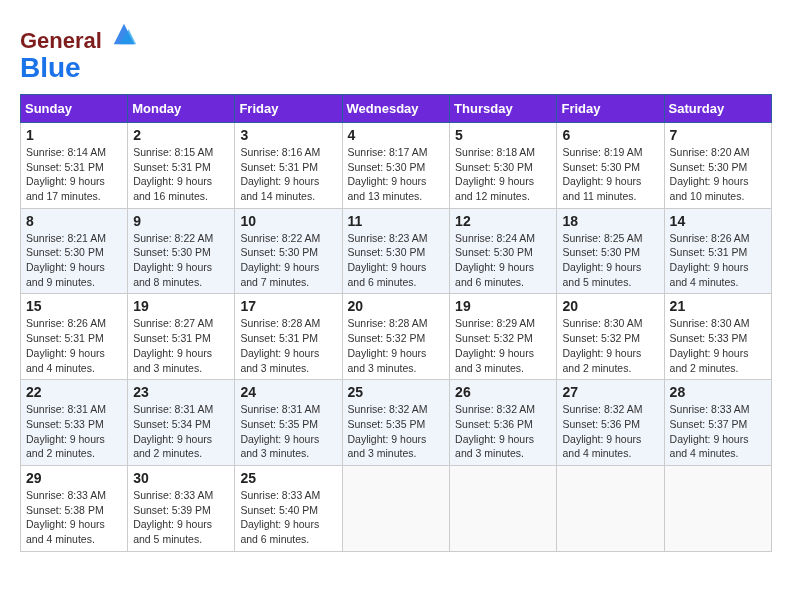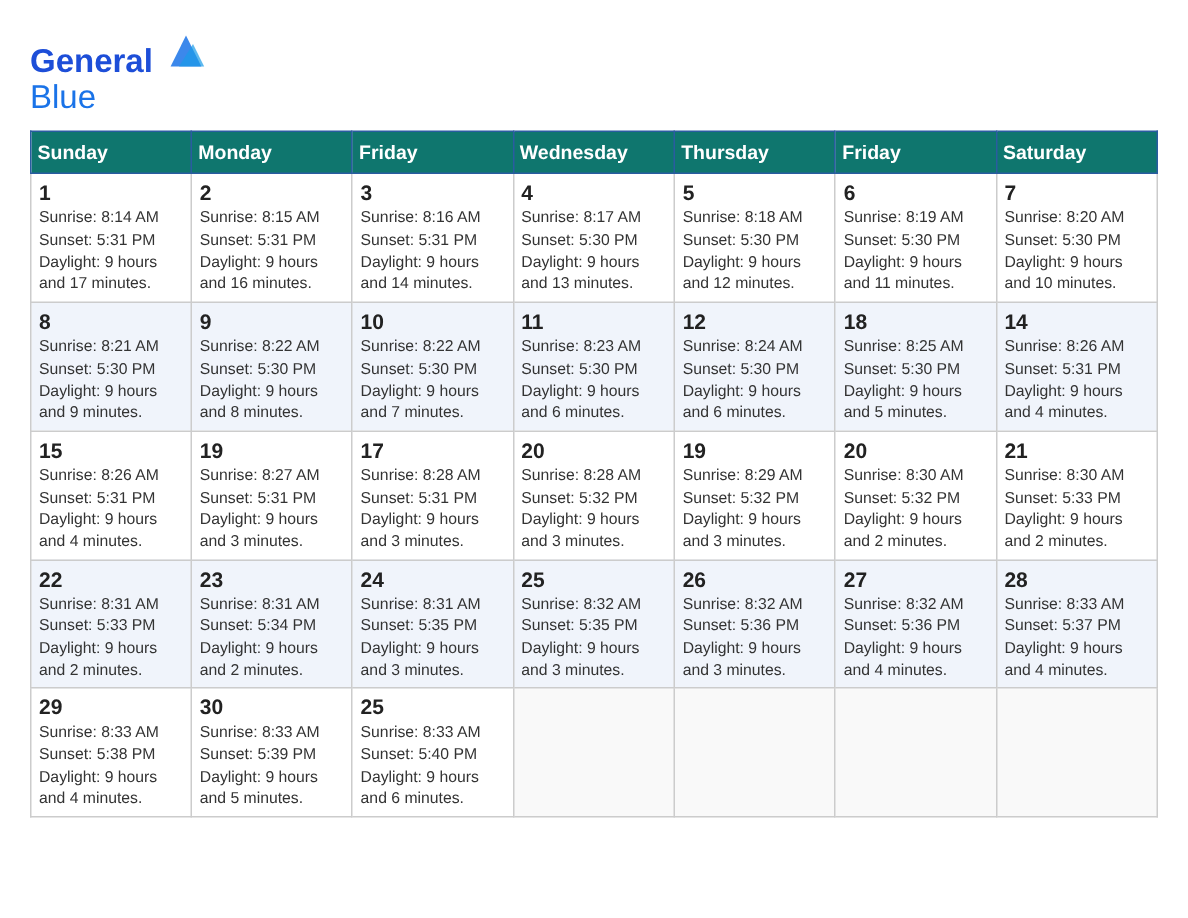--- a/index.html
+++ b/index.html
@@ -20,21 +20,21 @@
       display: flex;
       align-items: center;
     }
     .logo-text {
       font-size: 22px;
       font-weight: bold;
       color: #333;
       line-height: 1.1;
     }
     .logo-text span {
-      color: #1d4ed8;
+      color: #7f1d1d;
     }
     .logo-icon {
       width: 28px;
       height: 28px;
       margin-left: 2px;
     }
     .title-block {
       text-align: right;
     }
     .month-title {
@@ -45,21 +45,21 @@
     .subtitle {
       font-size: 16px;
       color: #555;
     }
     table {
       width: 100%;
       border-collapse: collapse;
       font-size: 11px;
     }
     thead tr th {
-      background-color: #0f766e;
+      background-color: #6d28d9;
       color: #fff;
       padding: 6px 4px;
       text-align: left;
       font-size: 13px;
       font-weight: bold;
       border: 1px solid #2a5ca0;
     }
     tbody tr {
       background: #fff;
     }
@@ -97,21 +97,21 @@
     <div>
       <div style="display:flex;align-items:center;">
         <div class="logo-text">
           <span>General</span>
           <svg class="logo-icon" viewBox="0 0 30 30" xmlns="http://www.w3.org/2000/svg">
             <polygon points="4,26 15,4 26,26" fill="#1a73e8" opacity="0.85"></polygon>
             <polygon points="10,26 20,10 28,26" fill="#1a9be8" opacity="0.7"></polygon>
           </svg>
         </div>
       </div>
-      <div class="logo-text" style="color:#1a73e8;font-size:22px;font-weight:normal;">Blue</div>
+      <div class="logo-text" style="color:#1a73e8;font-size:28px;font-weight:bold;">Blue</div>
     </div>
   </div>
 </div>
 
 <table>
   <thead>
     <tr>
       <th>Sunday</th>
       <th>Monday</th>
       <th>Friday</th>

